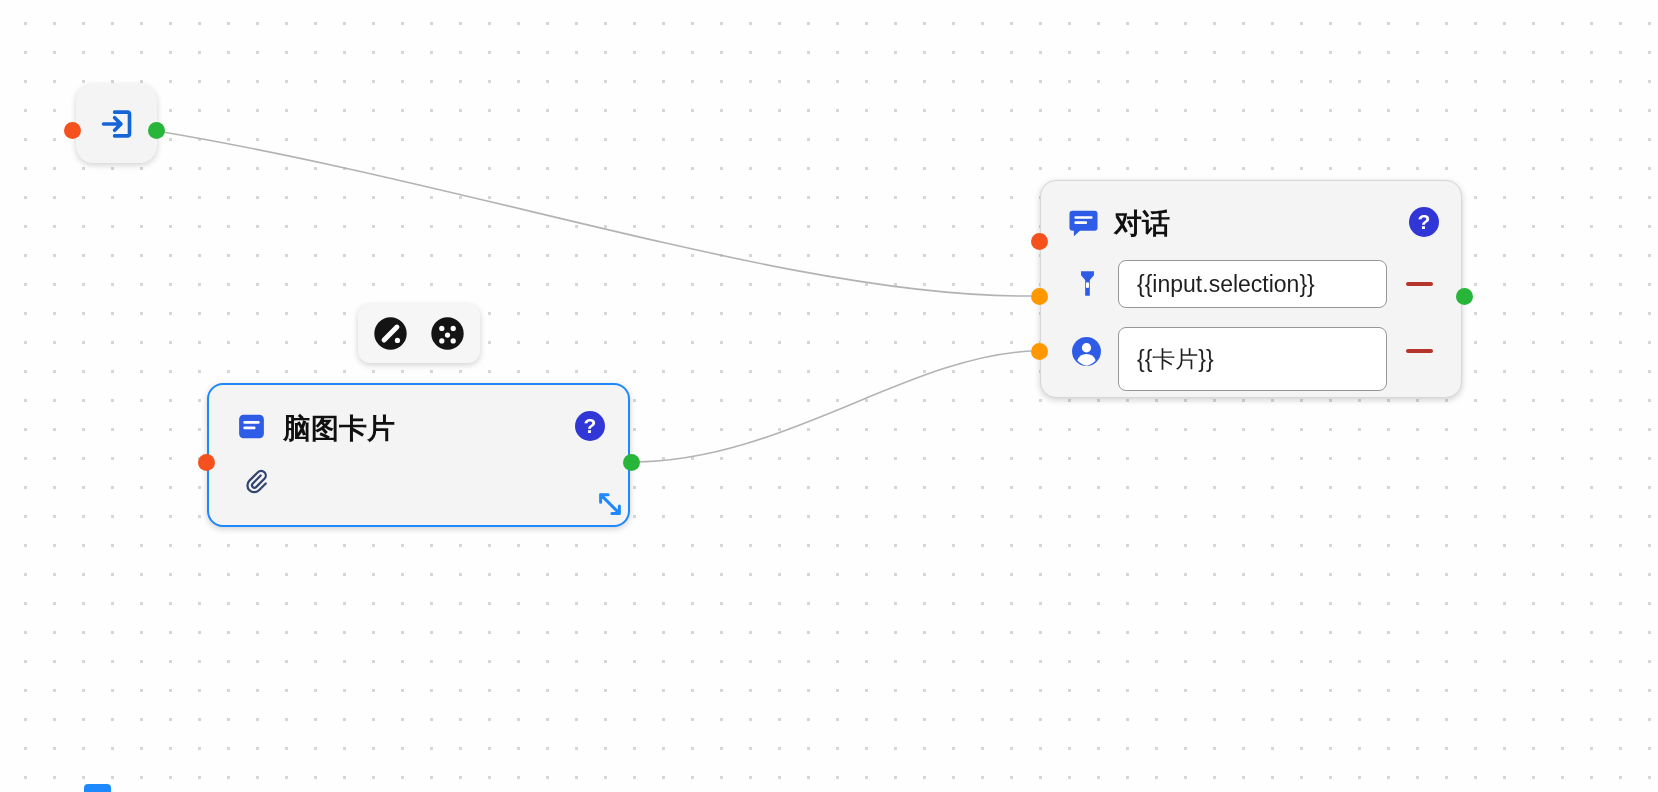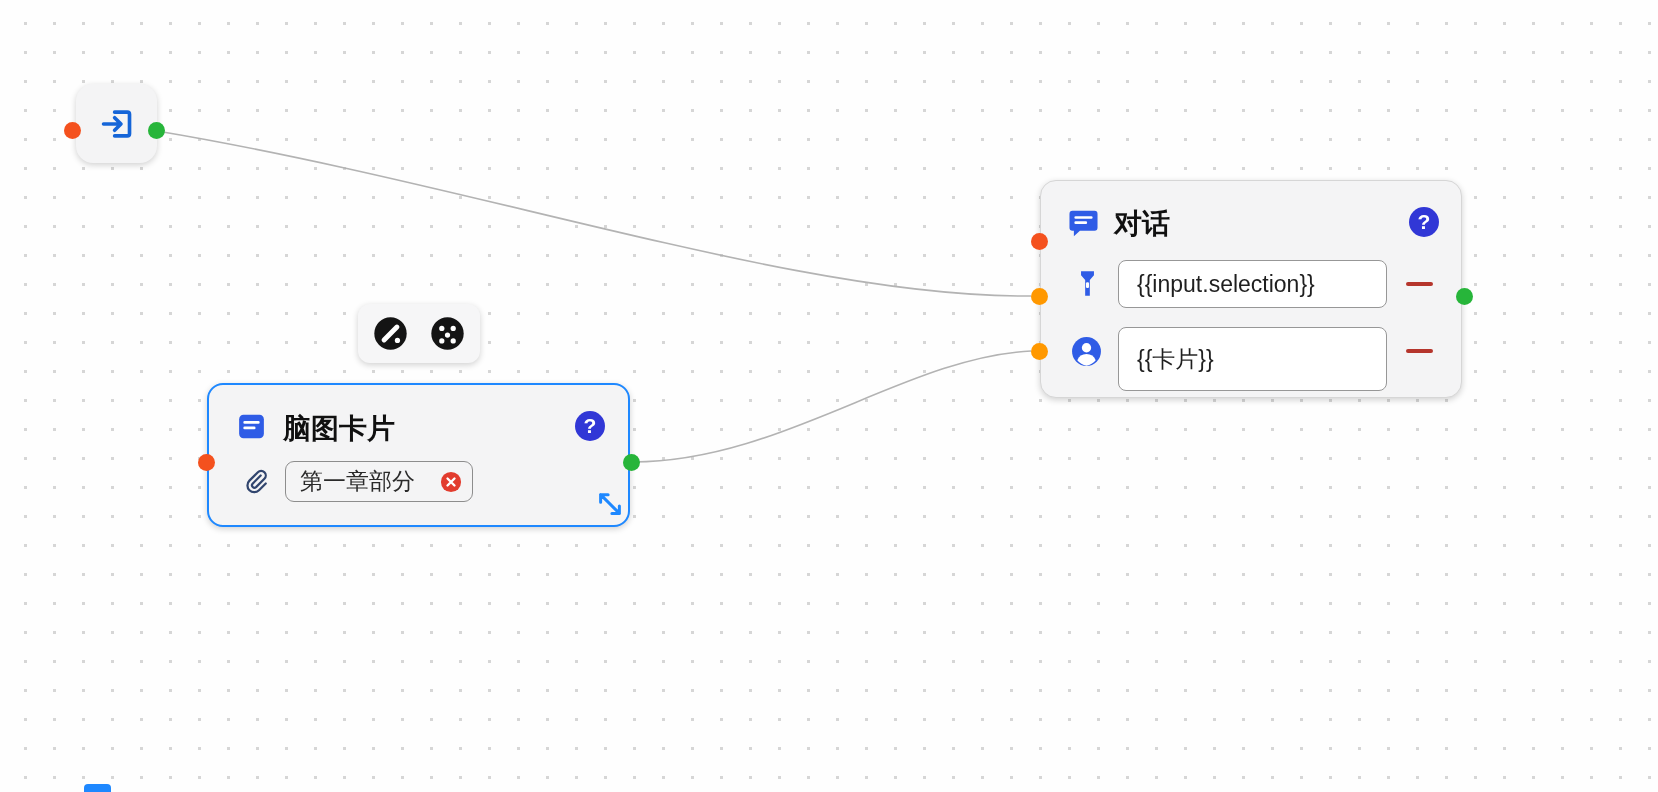--- a/index.html
+++ b/index.html
@@ -124,29 +124,20 @@
     </span>
     <span class="ntitle" style="left:74px;top:25px;">脑图卡片</span>
     <span class="help" style="left:366px;top:26px;">?</span>
 
     <span class="clip">
       <svg viewBox="0 0 24 24" fill="none" stroke="#31456e" stroke-width="2" stroke-linecap="round">
         <path d="M16.5 7.5l-7.2 7.2a2.2 2.2 0 0 0 3.1 3.1l7.4-7.4a4.1 4.1 0 0 0-5.8-5.8L6.5 12a6 6 0 0 0 8.5 8.5l6-6" transform="scale(0.9) translate(1,1)"></path>
       </svg>
     </span>
 
-    <div class="chip">
-      <span class="chip-label">第一章部分</span>
-      <span class="chip-x">
-        <svg viewBox="0 0 24 24">
-          <circle cx="12" cy="12" r="11" fill="#e23c2e"></circle>
-          <path d="M8.2 8.2l7.6 7.6 M15.8 8.2l-7.6 7.6" stroke="#ffffff" stroke-width="2.6" stroke-linecap="round"></path>
-        </svg>
-      </span>
-    </div>
 
     <span class="resize">
       <svg viewBox="0 0 24 24" fill="none" stroke="#1e88ff" stroke-width="2.4" stroke-linecap="round" stroke-linejoin="round">
         <path d="M19.5 19.5L4.5 4.5 M19.5 19.5h-6 M19.5 19.5v-6 M4.5 4.5h6 M4.5 4.5v6"></path>
       </svg>
     </span>
   </div>
   <div class="port red" style="left:198px; top:454px;"></div>
   <div class="port green" style="left:623px; top:454px;"></div>
 

